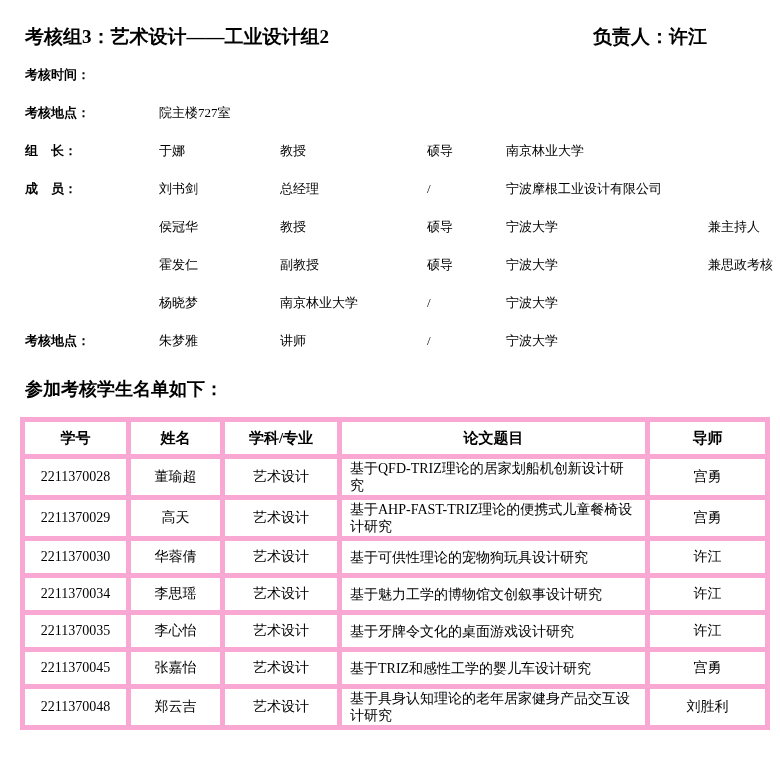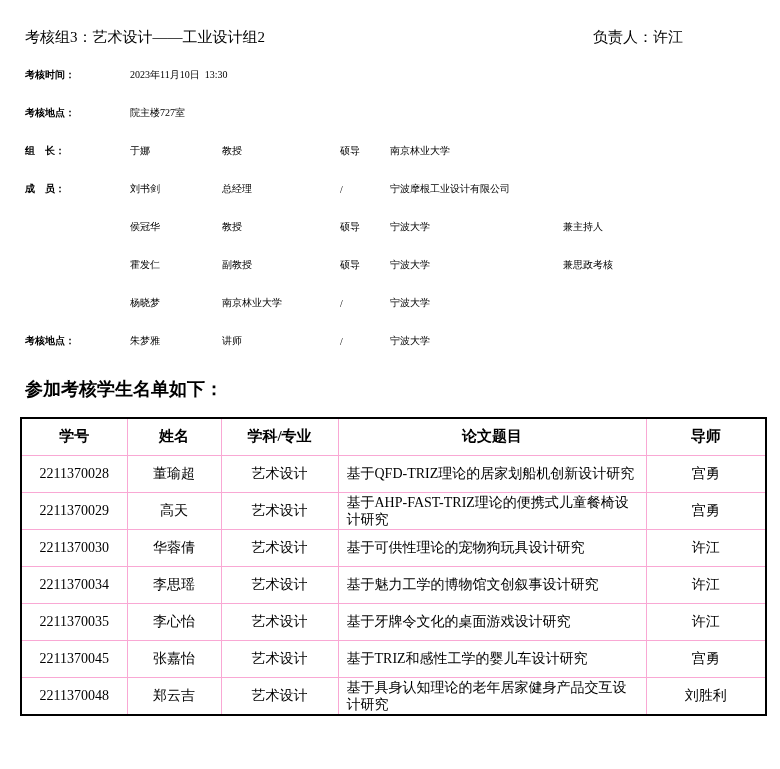--- a/index.html
+++ b/index.html
@@ -9,50 +9,51 @@
     background: #ffffff;
     color: #000000;
     font-family: "Liberation Serif", "DejaVu Serif", serif;
     overflow: hidden;
   }
   .top { padding: 18px 0 0 25px; }
 
   .title-line {
     position: relative;
     height: 38px; line-height: 38px;
-    font-size: 15px; font-weight: normal;
+    font-size: 19px; font-weight: bold;
   }
   .title-right { position: absolute; left: 568px; top: 0; }
 
   .line {
     display: grid;
     grid-template-columns: 105px 92px 118px 50px 173px auto;
     height: 38px;
     align-items: center;
-    font-size: 10px;
+    font-size: 13px;
+    gap: 29px;
   }
   .lbl { font-weight: bold; white-space: pre; }
   .val { white-space: pre; }
   .span-rest { grid-column: 2 / -1; }
 
   .students-heading {
     margin-top: 10px;
     height: 38px; line-height: 38px;
     font-size: 18px; font-weight: bold;
   }
 
   table.students {
     border-collapse: collapse;
     table-layout: fixed;
     width: 745px;
     margin: 9px 0 0 20px;
     border: 2px solid #000;
   }
   table.students th, table.students td {
-    border: 1px solid #f9a8d4;
+    border: 5px solid #f9a8d4;
     overflow: hidden;
   }
   table.students th {
     height: 37px;
     font-size: 15px; font-weight: bold;
     text-align: center;
     padding: 0;
   }
   table.students td {
     height: 37px;
@@ -73,21 +74,20 @@
 <div class="doc">
   <div class="top">
 
     <div class="title-line">
       <span>考核组3：艺术设计——工业设计组2</span>
       <span class="title-right">负责人：许江</span>
     </div>
 
     <div class="line">
       <span class="lbl">考核时间：</span>
-      <span class="val span-rest">2023年11月10日  13:30</span>
     </div>
 
     <div class="line">
       <span class="lbl">考核地点：</span>
       <span class="val span-rest">院主楼727室</span>
     </div>
 
     <div class="line">
       <span class="lbl">组　长：</span>
       <span class="val">于娜</span>

